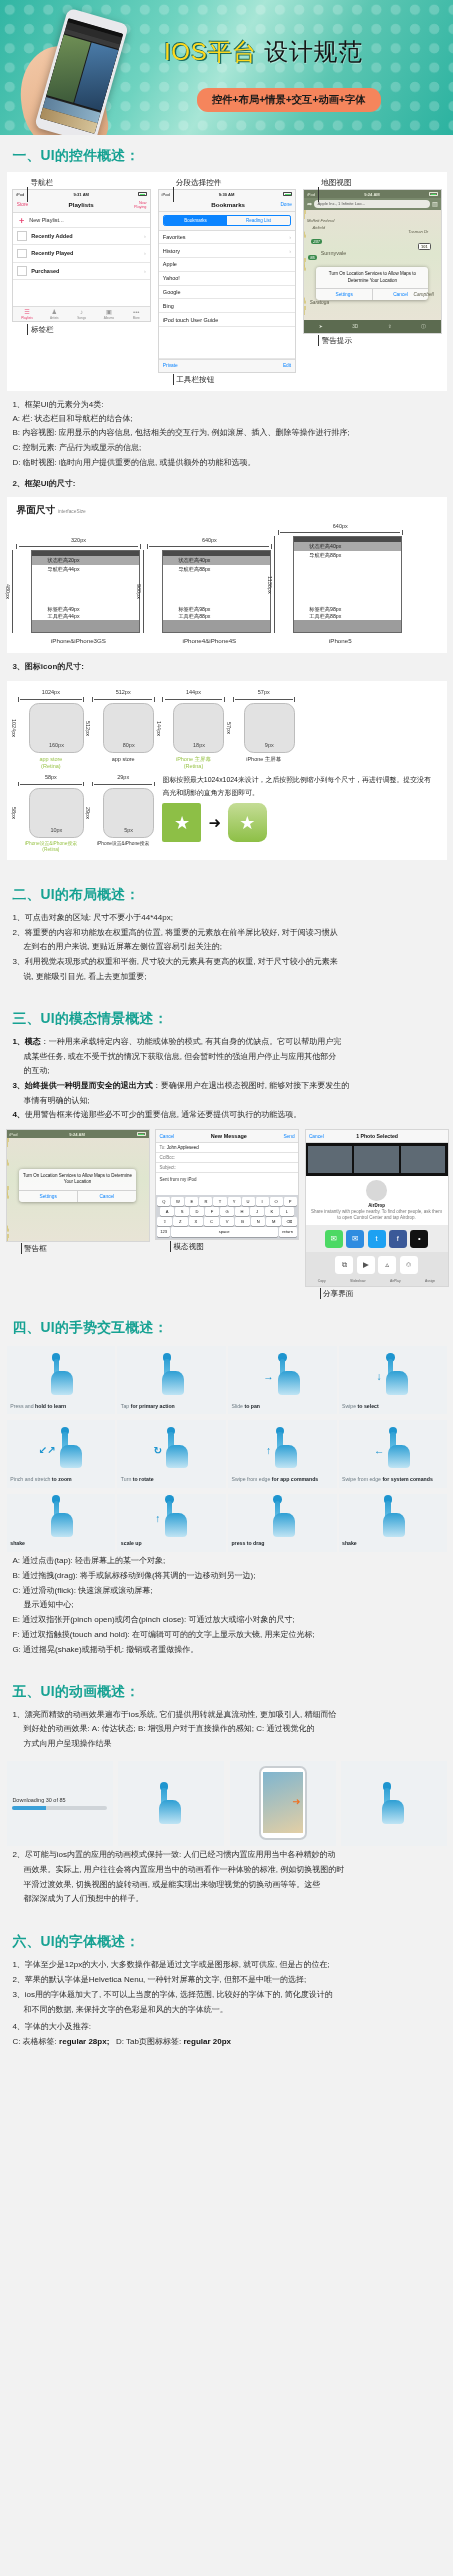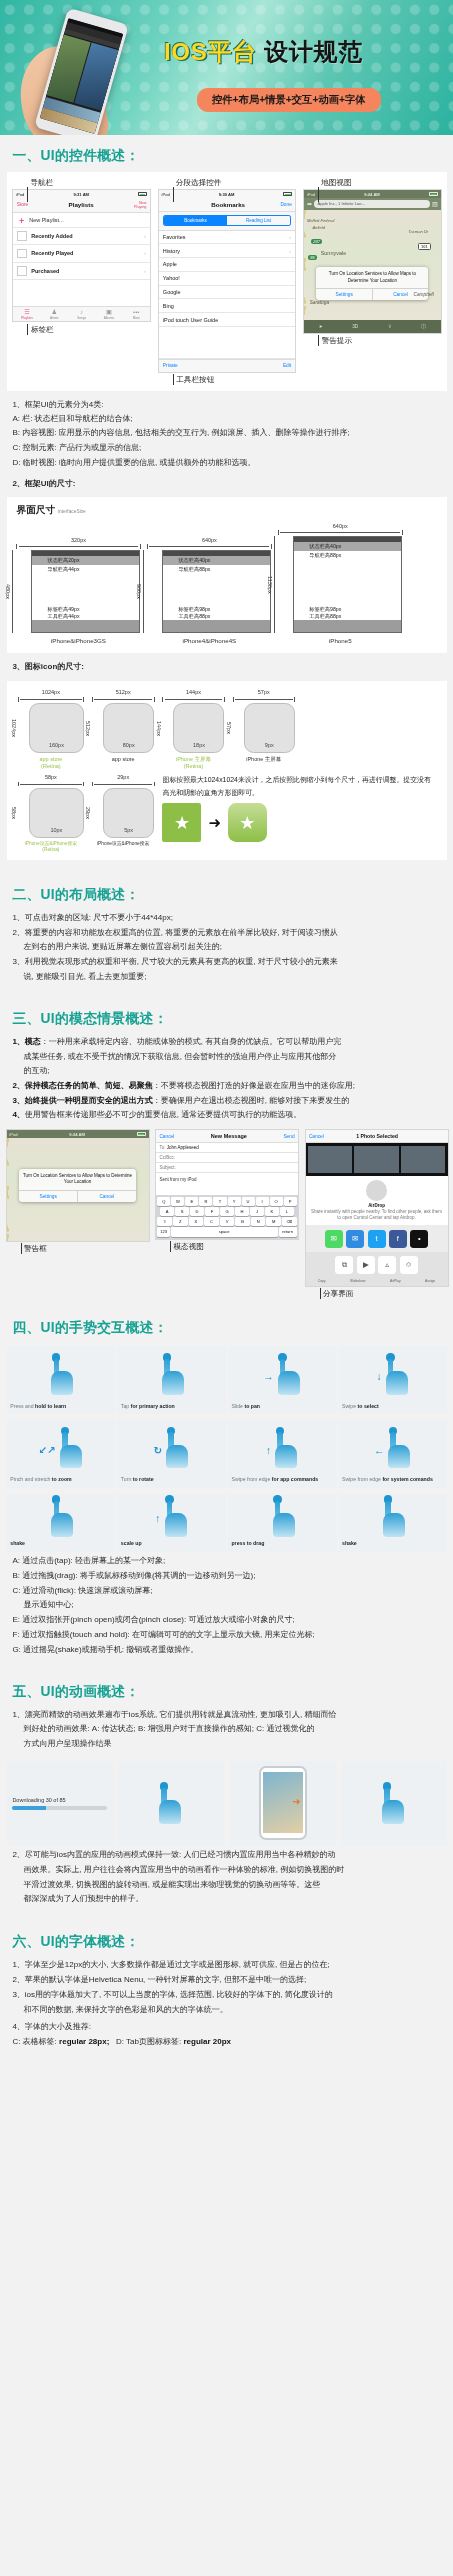--- a/index.html
+++ b/index.html
@@ -16,21 +16,21 @@
     height: 135px;
     background:
       radial-gradient(circle at 9.7px 9.7px, rgba(255,255,255,0.20) 4.8px, transparent 5.5px) 0 0/19.3px 19.3px,
       linear-gradient(120deg,#31b5a3 0%, #6fd3c0 35%, #a8e6d6 50%, #5cc6b2 70%, #2bb2a0 100%);
     overflow: hidden;
   }
   .hero-title {
     position: absolute;
     left: 164px; top: 36px;
     font-size: 24px;
-    font-weight: bold;
+    font-weight: normal;
     letter-spacing: 0.7px;
     white-space: nowrap;
   }
   .hero-title .y { color: #ffd91c; text-shadow: 1.4px 1.4px 0 #1d6b60, -0.7px -0.7px 0 #1d6b60; }
   .hero-title .k { color: #151515; text-shadow: 0.7px 0.7px 0 rgba(255,255,255,.35); }
   .hero-sub {
     position: absolute;
     left: 197px; top: 88px;
     background: #f5855c;
     color: #1a1a1a;
@@ -745,25 +745,23 @@
 
 <div class="sheet">
   <h2 class="sec">三、UI的模态情景概述：</h2>
   <div class="body-list">
     <p>
       <b>1、</b><b>模态</b><span>：一种用来承载特定内容、功能或体验的模式, 有其自身的优缺点。它可以帮助用户完</span>
     </p>
     <p class="ind">成某些任务, 或在不受干扰的情况下获取信息, 但会暂时性的强迫用户停止与应用其他部分</p>
     <p class="ind">的互动;</p>
     <p>
-      <b>2、</b><b>保持模态任务的简单、简短、易聚焦</b><span>：不要将模态视图打造的好像是嵌在应用当中的迷你应用;</span>
-    </p>
-    <p>
       <b>3、</b><b>始终提供一种明显而安全的退出方式</b><span>：要确保用户在退出模态视图时, 能够对接下来要发生的</span>
     </p>
+    <p class="ind">事情有明确的认知;</p>
     <p>
       <b>4、</b><span>使用警告框来传递那些必不可少的重要信息, 通常还要提供可执行的功能选项。</span>
     </p>
   </div>
 
   <div class="modal-shots">
 
     <div class="ms">
       <div class="iphone">
         <div class="stbar" style="background:#6c7a5f;color:#e6ead9">

